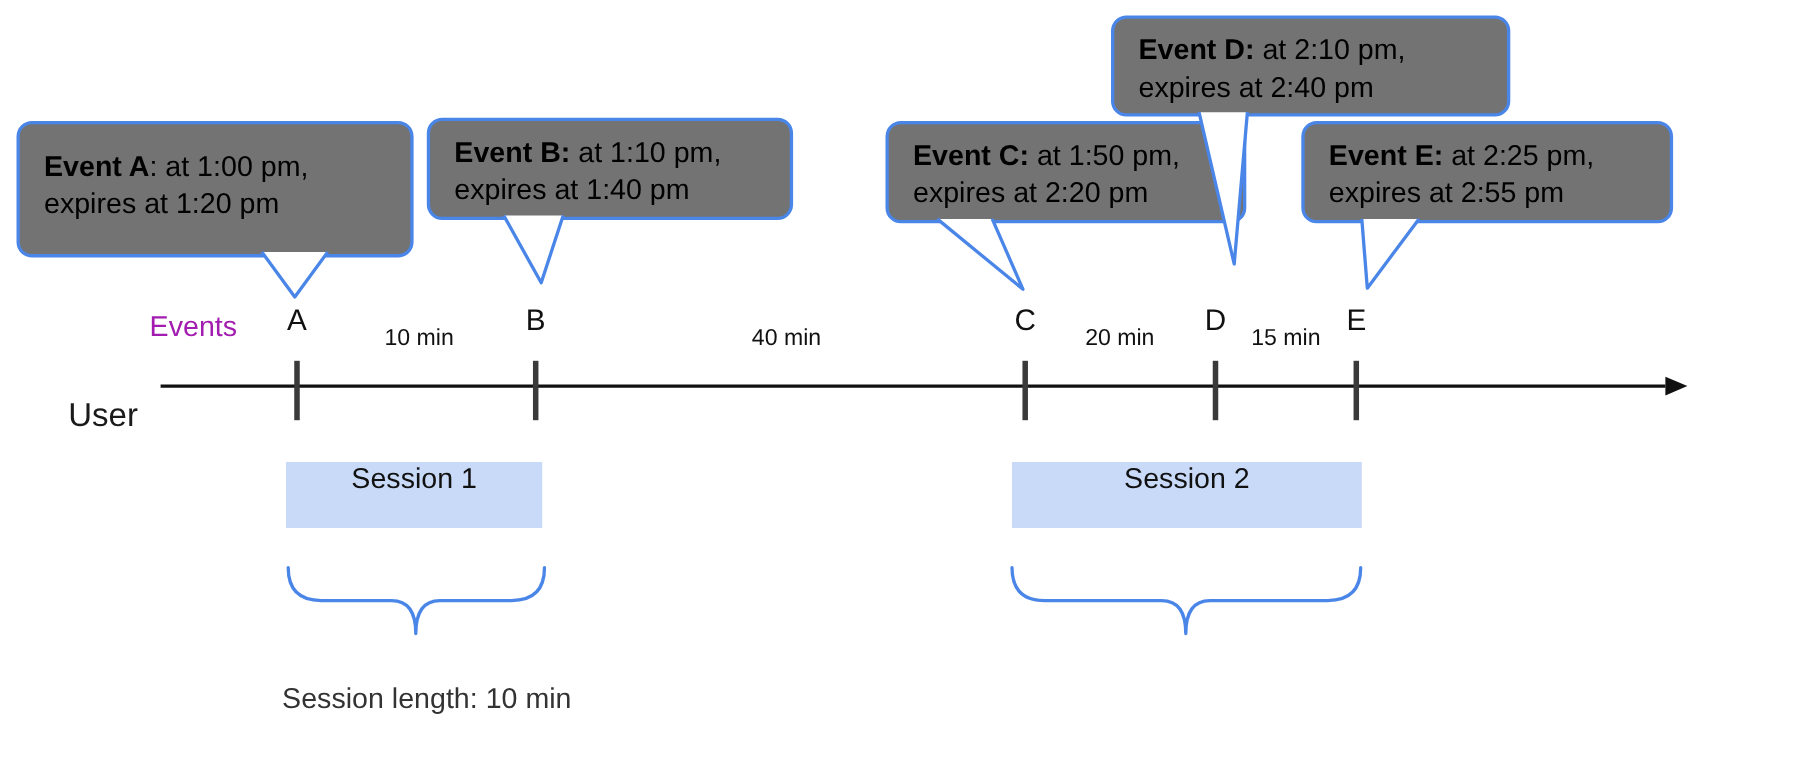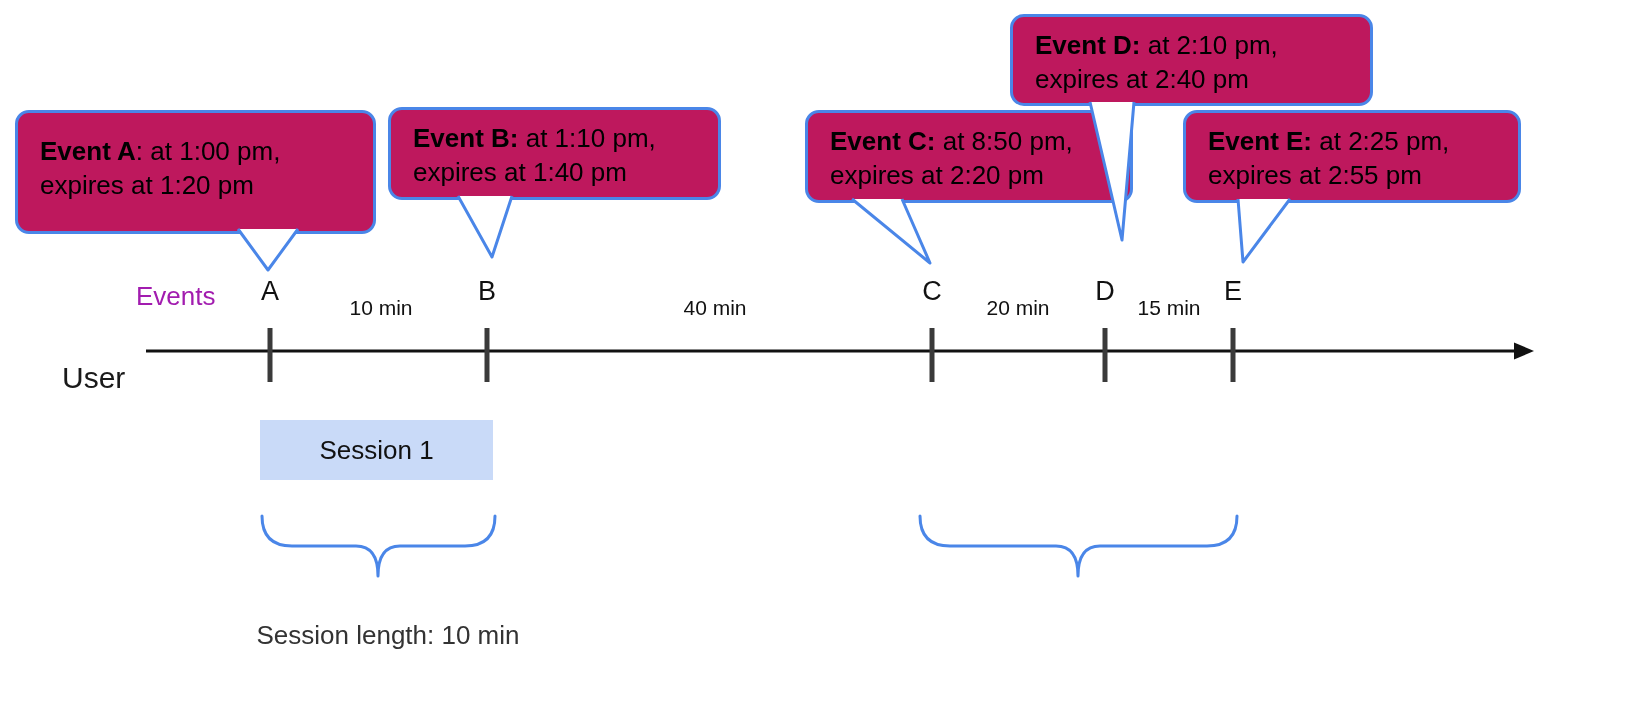--- a/index.html
+++ b/index.html
@@ -10,21 +10,21 @@
     height: 702px;
     background: #fff;
     font-family: "Liberation Sans", sans-serif;
     color: #111;
     overflow: hidden;
   }
 
   
   .bubble {
     position: absolute;
-    background: #be185d;
+    background: #737373;
     border: 3px solid var(--callout-border, #4a86e8);
     border-radius: 14px;
     padding: 11px 22px;
     font-size: 26px;
     line-height: 34px;
     color: #000;
   }
   .bubble b { font-weight: bold; }
   .bubble-a { left: 15px;   top: 110px; width: 361px; height: 124px; padding-top: 21px; }
   .bubble-b { left: 388px;  top: 107px; width: 333px; height: 93px; }
@@ -48,21 +48,21 @@
   .interval-label { position: absolute; top: 296px; width: 90px; text-align: center; font-size: 21px; color: #111; }
   .interval-ab { left: 336px; }
   .interval-bc { left: 670px; }
   .interval-cd { left: 973px; }
   .interval-de { left: 1124px; }
 
   
   .session {
     position: absolute; top: 420px; height: 60px;
     background: var(--session-fill, #c9daf8);
-    display: flex; align-items: center; justify-content: center;
+    display: flex; justify-content: center;
     font-size: 26px; color: #111;
   }
   .session-1 { left: 260px; width: 233px; }
   .session-2 { left: 920px; width: 318px; }
 
   
   .session-length { position: absolute; top: 620px; width: 320px; text-align: center; font-size: 26px; color: #333; }
   .length-1 { left: 228px; }
   .length-2 { left: 945px; }
 
@@ -83,21 +83,21 @@
     <span><b>Event A</b><span>: at 1:00 pm,</span></span><br>
     <span>expires at 1:20 pm</span>
   </div>
 
   <div class="bubble bubble-b">
     <span><b>Event B:</b><span> at 1:10 pm,</span></span><br>
     <span>expires at 1:40 pm</span>
   </div>
 
   <div class="bubble bubble-c">
-    <span><b>Event C:</b><span> at 8:50 pm,</span></span><br>
+    <span><b>Event C:</b><span> at 1:50 pm,</span></span><br>
     <span>expires at 2:20 pm</span>
   </div>
 
   <div class="bubble bubble-d">
     <span><b>Event D:</b><span> at 2:10 pm,</span></span><br>
     <span>expires at 2:40 pm</span>
   </div>
 
   <div class="bubble bubble-e">
     <span><b>Event E:</b><span> at 2:25 pm,</span></span><br>
@@ -114,20 +114,23 @@
   <div class="tick-letter letter-e">E</div>
 
   <div class="interval-label interval-ab">10 min</div>
   <div class="interval-label interval-bc">40 min</div>
   <div class="interval-label interval-cd">20 min</div>
   <div class="interval-label interval-de">15 min</div>
 
   <div class="session session-1">
     <span>Session 1</span>
   </div>
+  <div class="session session-2">
+    <span>Session 2</span>
+  </div>
 
   <div class="session-length length-1">Session length: 10 min</div>
 
   <svg class="overlay" width="1634" height="702" viewBox="0 0 1634 702">
 
     <line class="axis-line" x1="146" y1="351" x2="1514" y2="351"></line>
     <polygon class="arrowhead" points="1514,342.5 1534,351 1514,359.5"></polygon>
 
     <rect class="tick" x="267.5" y="328" width="5" height="54"></rect>
     <rect class="tick" x="484.5" y="328" width="5" height="54"></rect>

